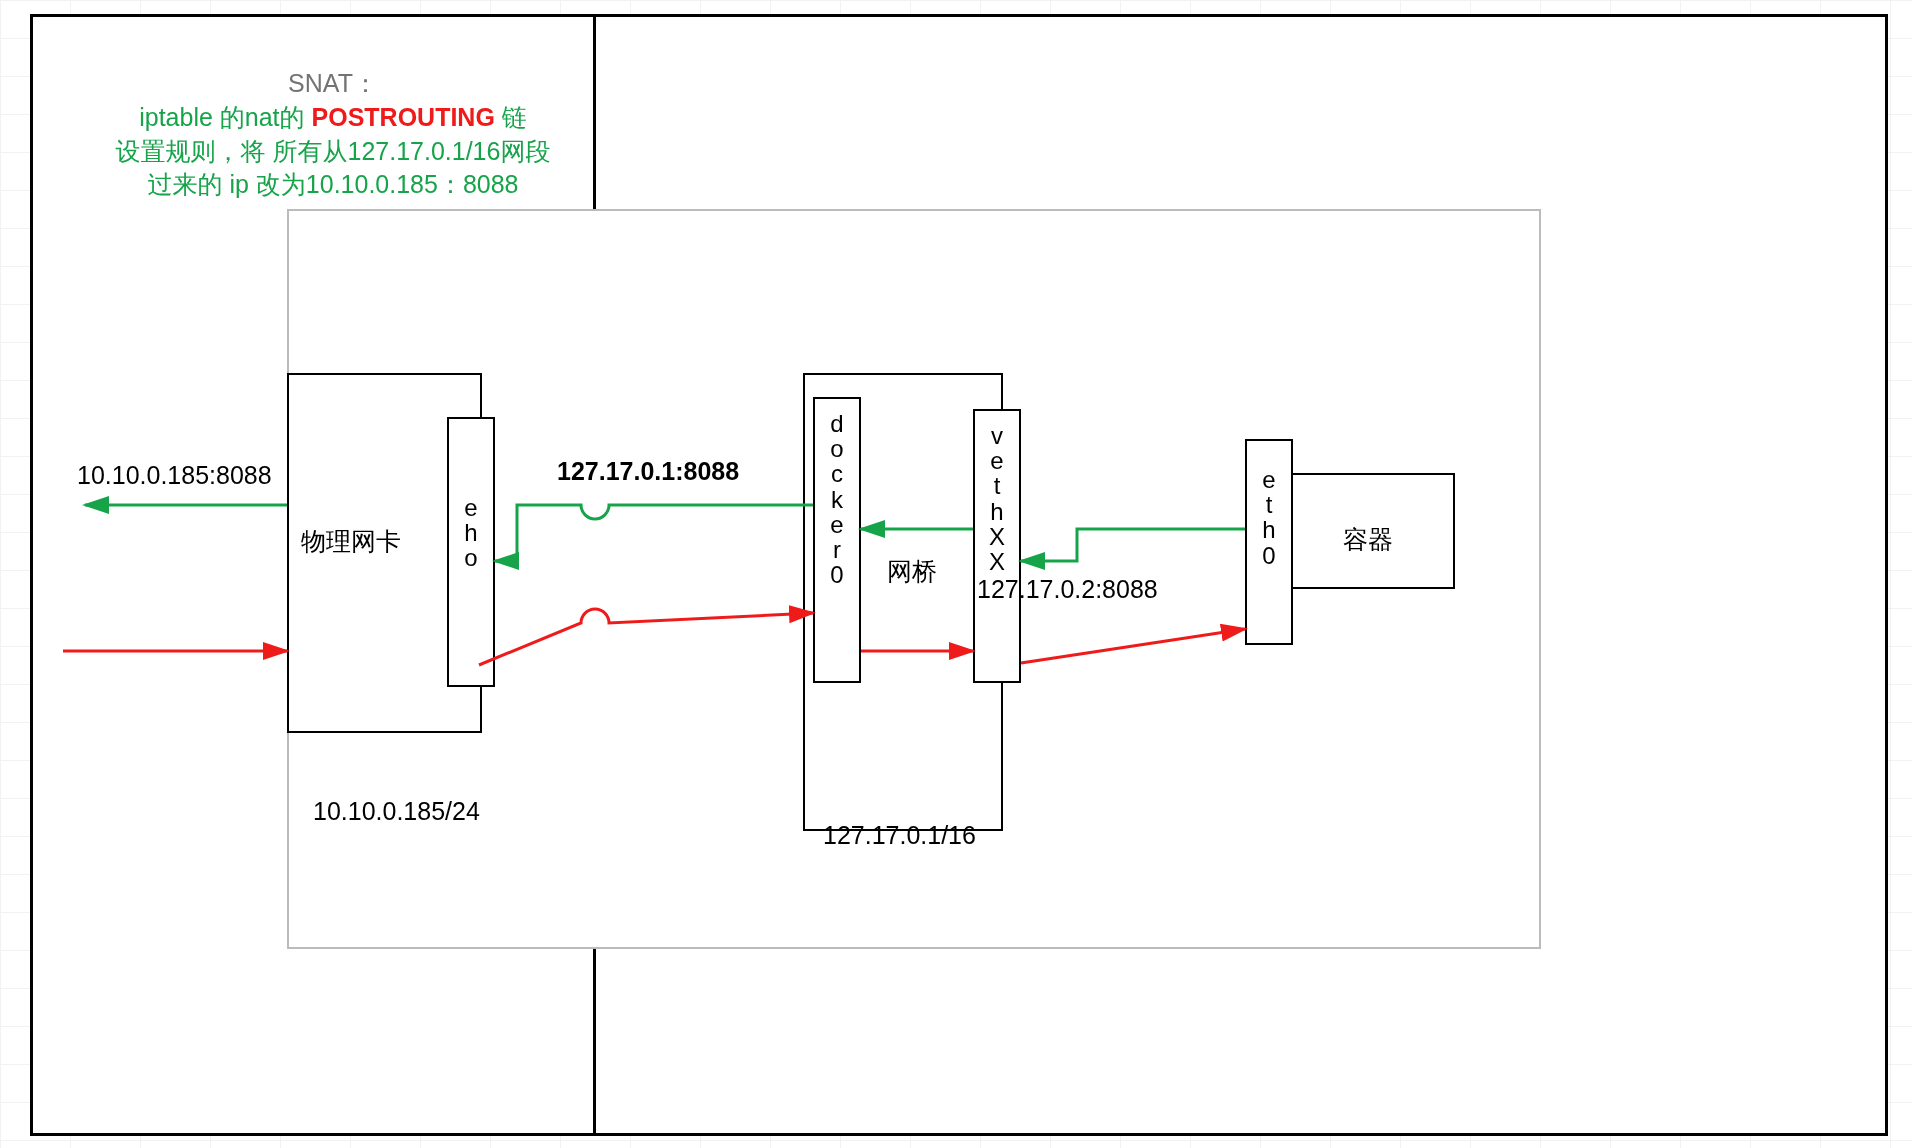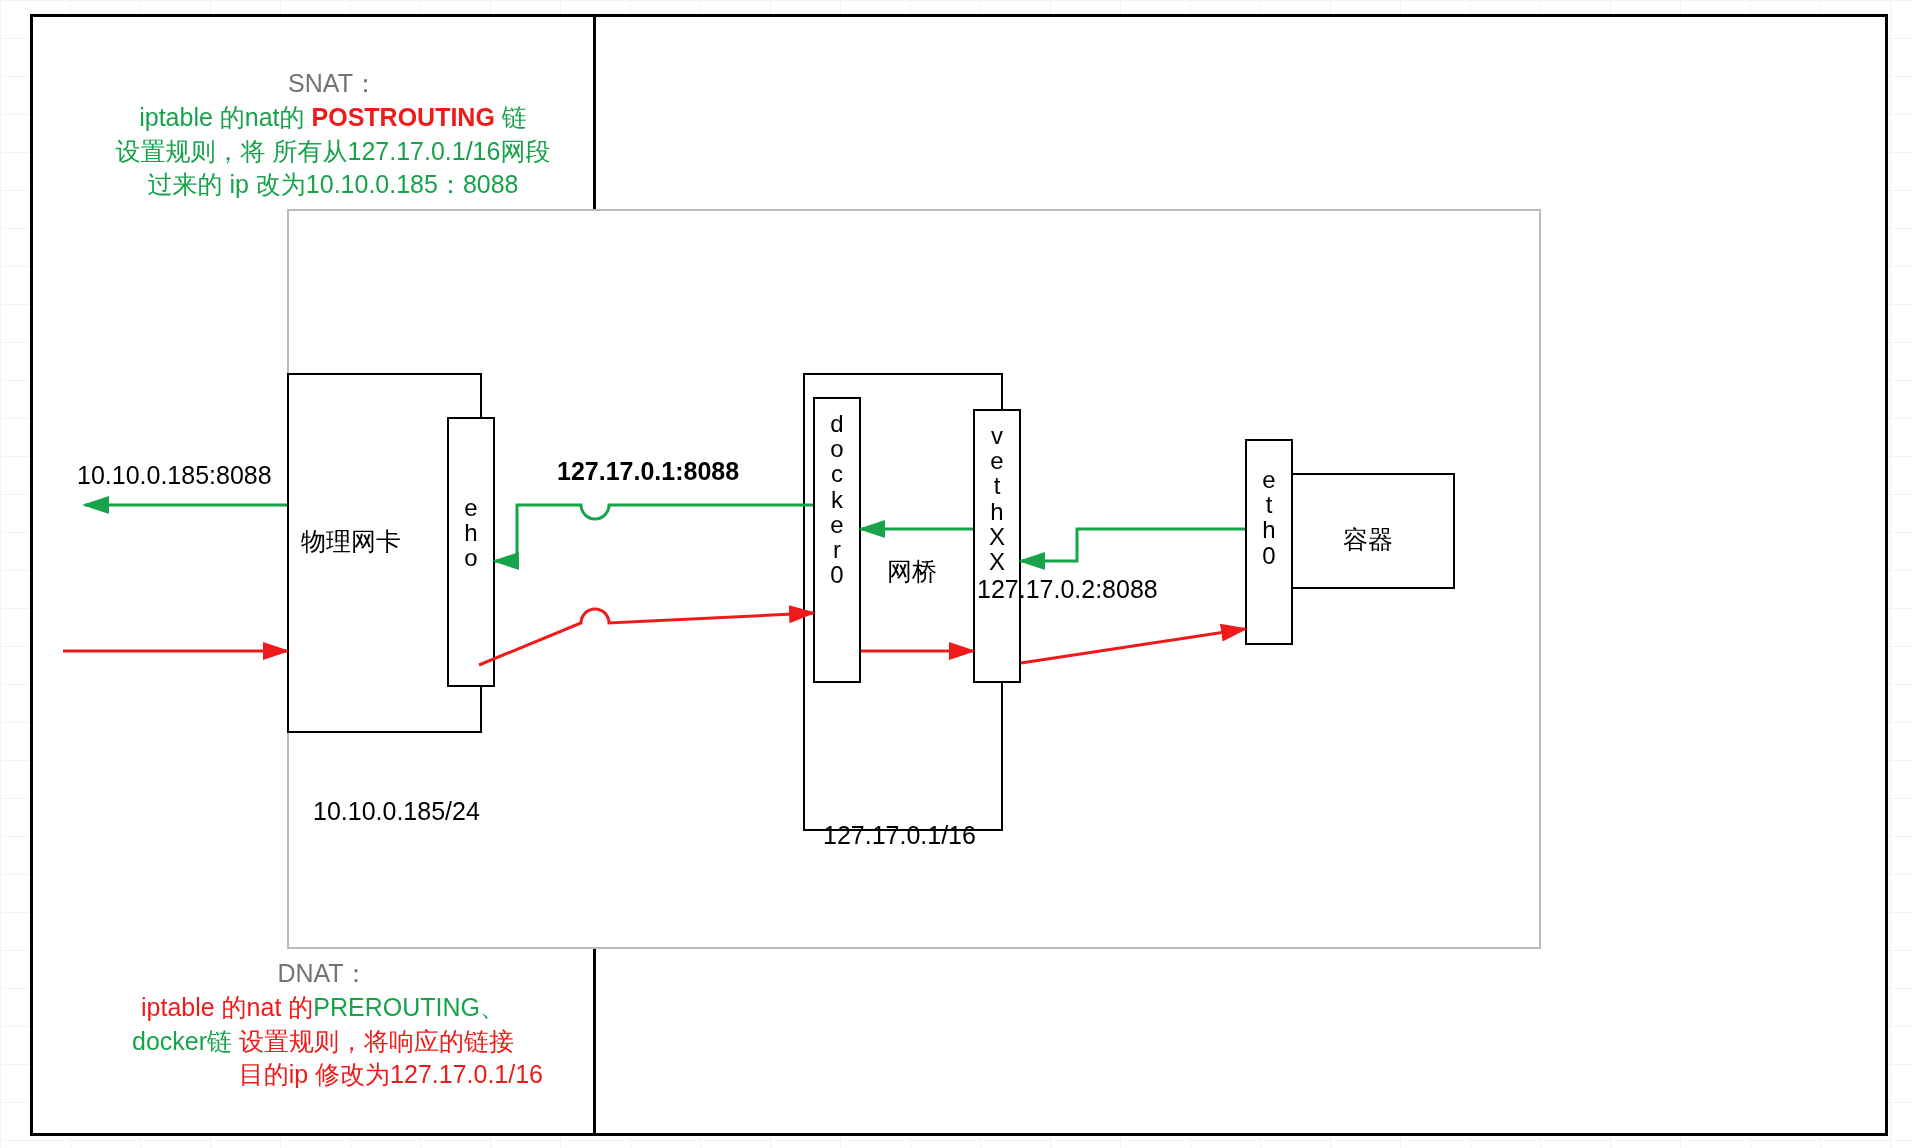--- a/index.html
+++ b/index.html
@@ -140,30 +140,20 @@
 
   <div class="tlabel" style="left:80px; top:50px; width:440px;">
     <div class="black">SNAT：</div>
     <div>
       <span class="green">iptable 的nat的 </span><span class="red" style="font-weight:600">POSTROUTING</span><span class="green"> 链</span>
     </div>
     <div class="green">设置规则，将 所有从127.17.0.1/16网段</div>
     <div class="green">过来的 ip 改为10.10.0.185：8088</div>
   </div>
 
-  <div class="tlabel" style="left:70px; top:940px; width:440px;">
-    <div class="black">DNAT：</div>
-    <div>
-      <span class="red">iptable 的nat 的</span><span class="green">PREROUTING、</span>
-    </div>
-    <div>
-      <span class="green">docker链</span><span class="red"> 设置规则，将响应的链接</span>
-    </div>
-    <div class="red">目的ip 修改为127.17.0.1/16</div>
-  </div>
 
   <div class="box outer-frame"></div>
 
   <div class="box phys-nic"></div>
   <div class="box eho"></div>
   <div class="box bridge"></div>
   <div class="box docker0"></div>
   <div class="box vethXX"></div>
   <div class="box container"></div>
   <div class="box eth0"></div>

